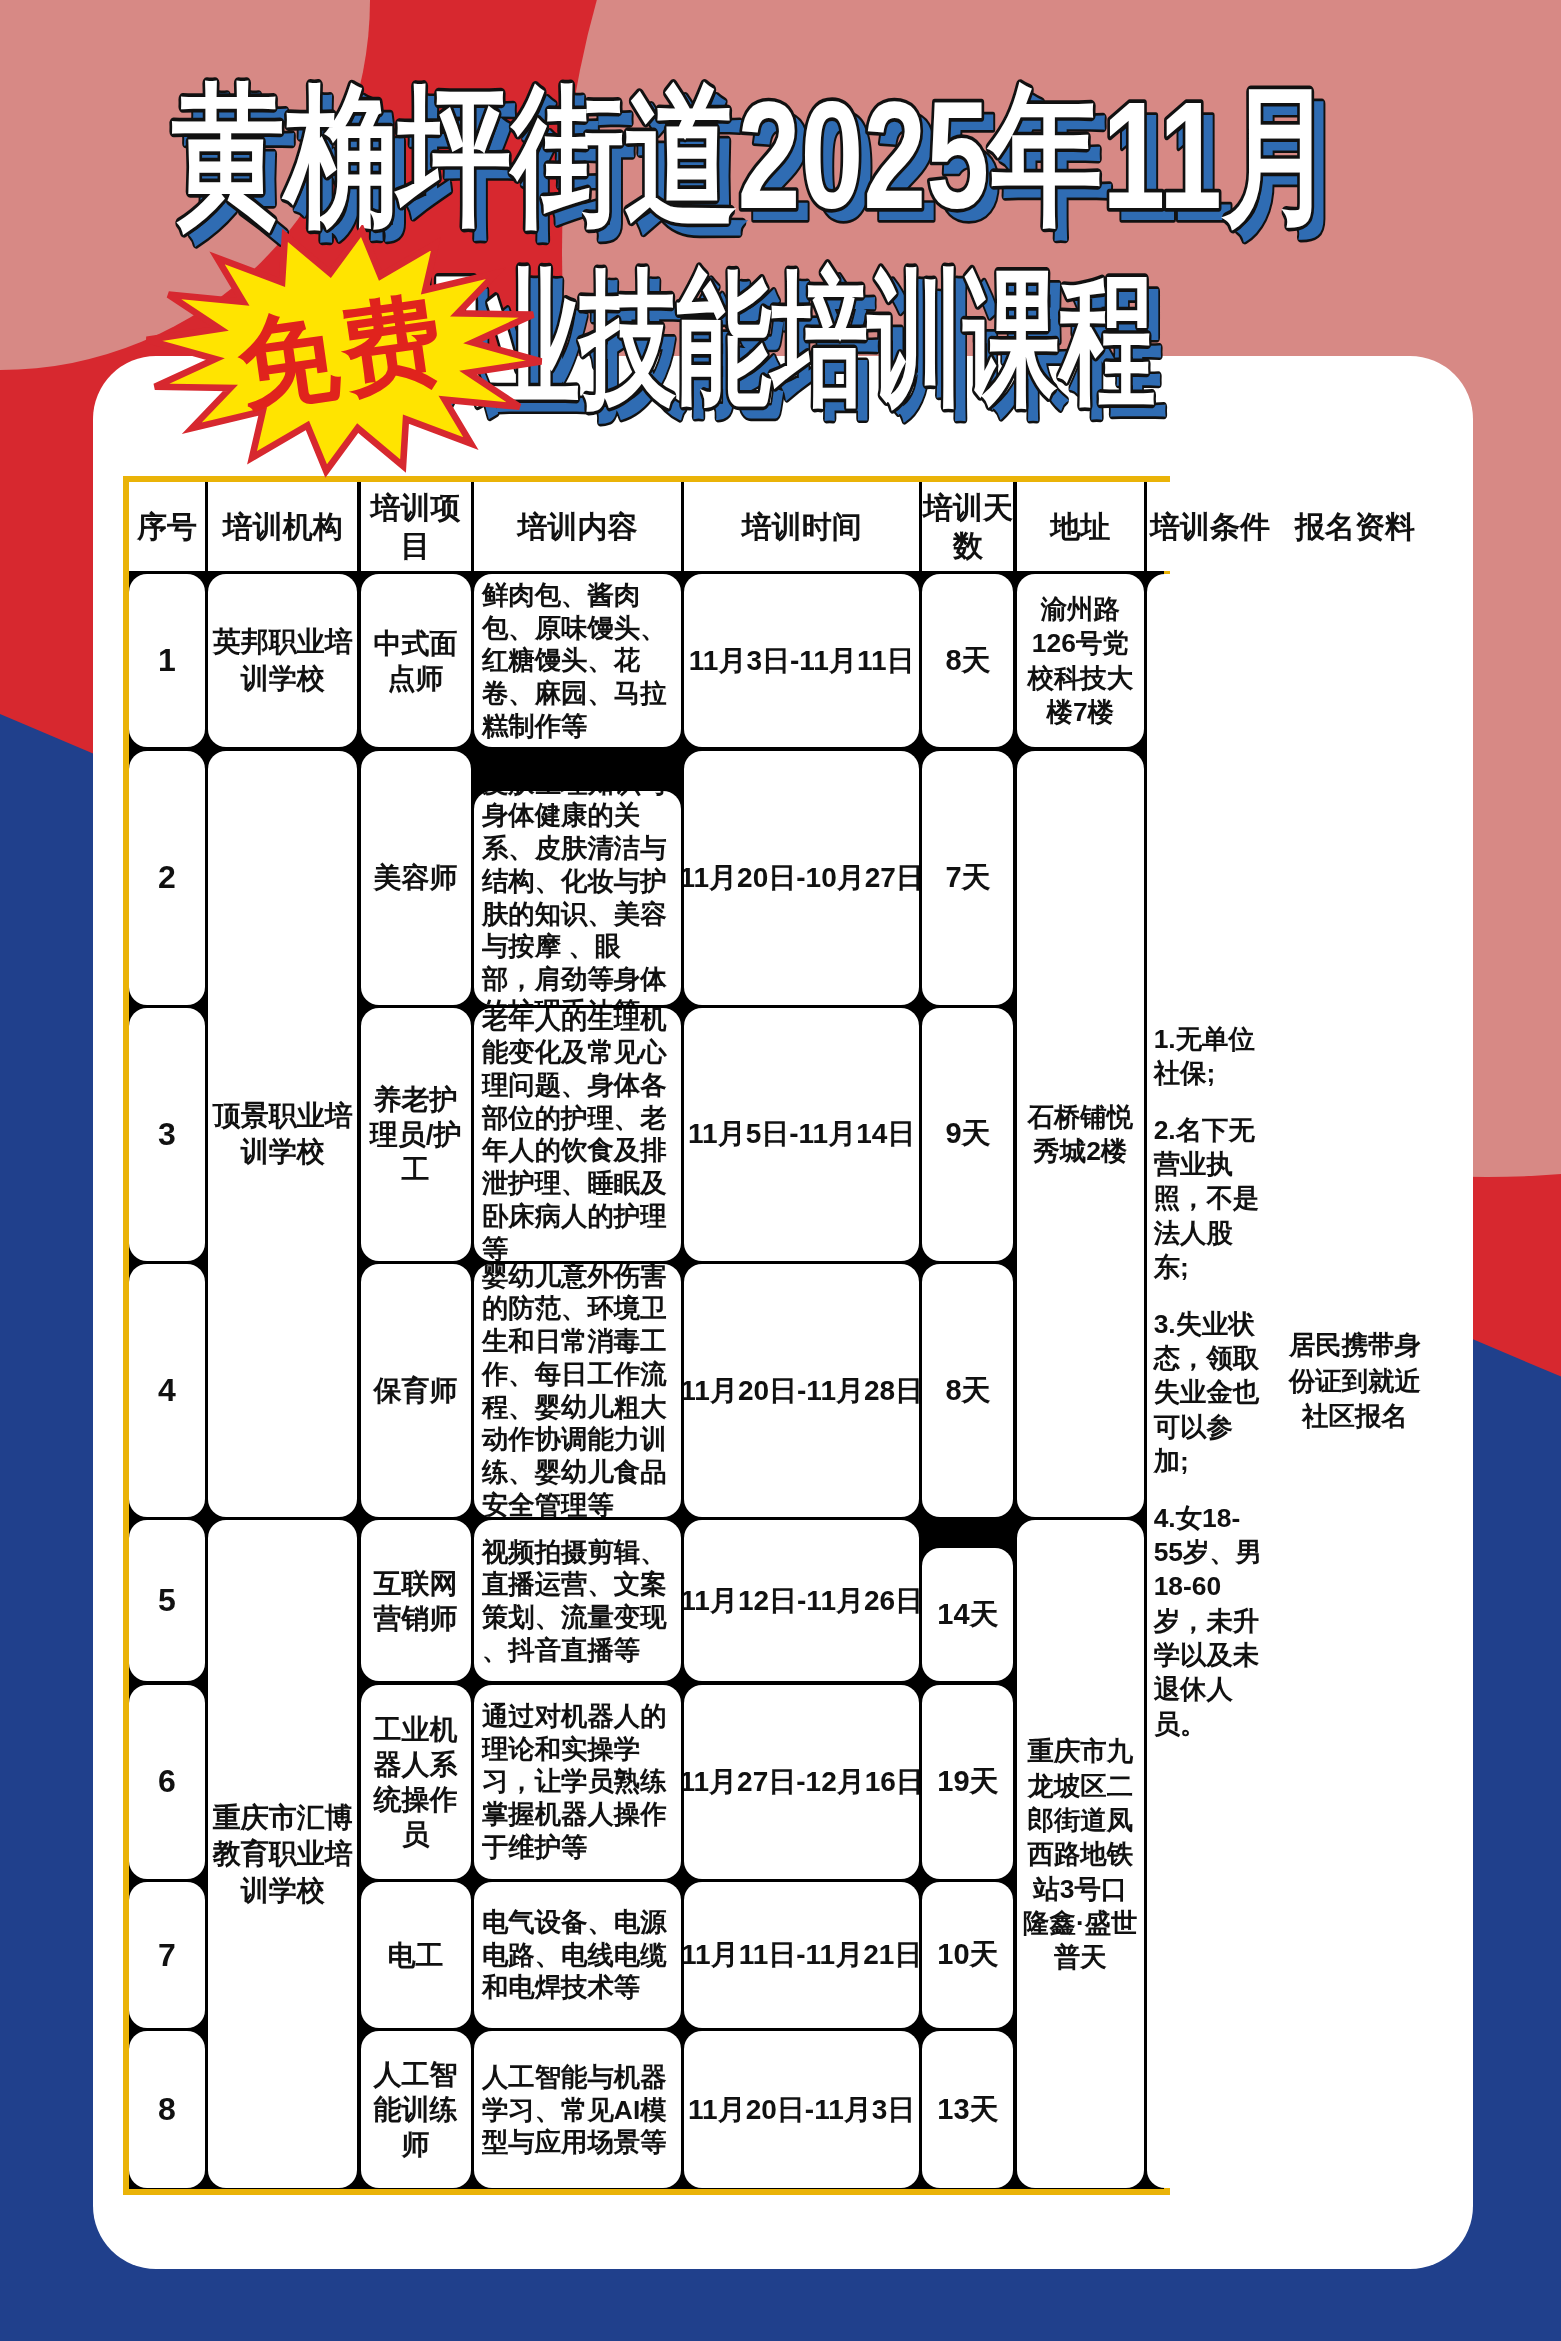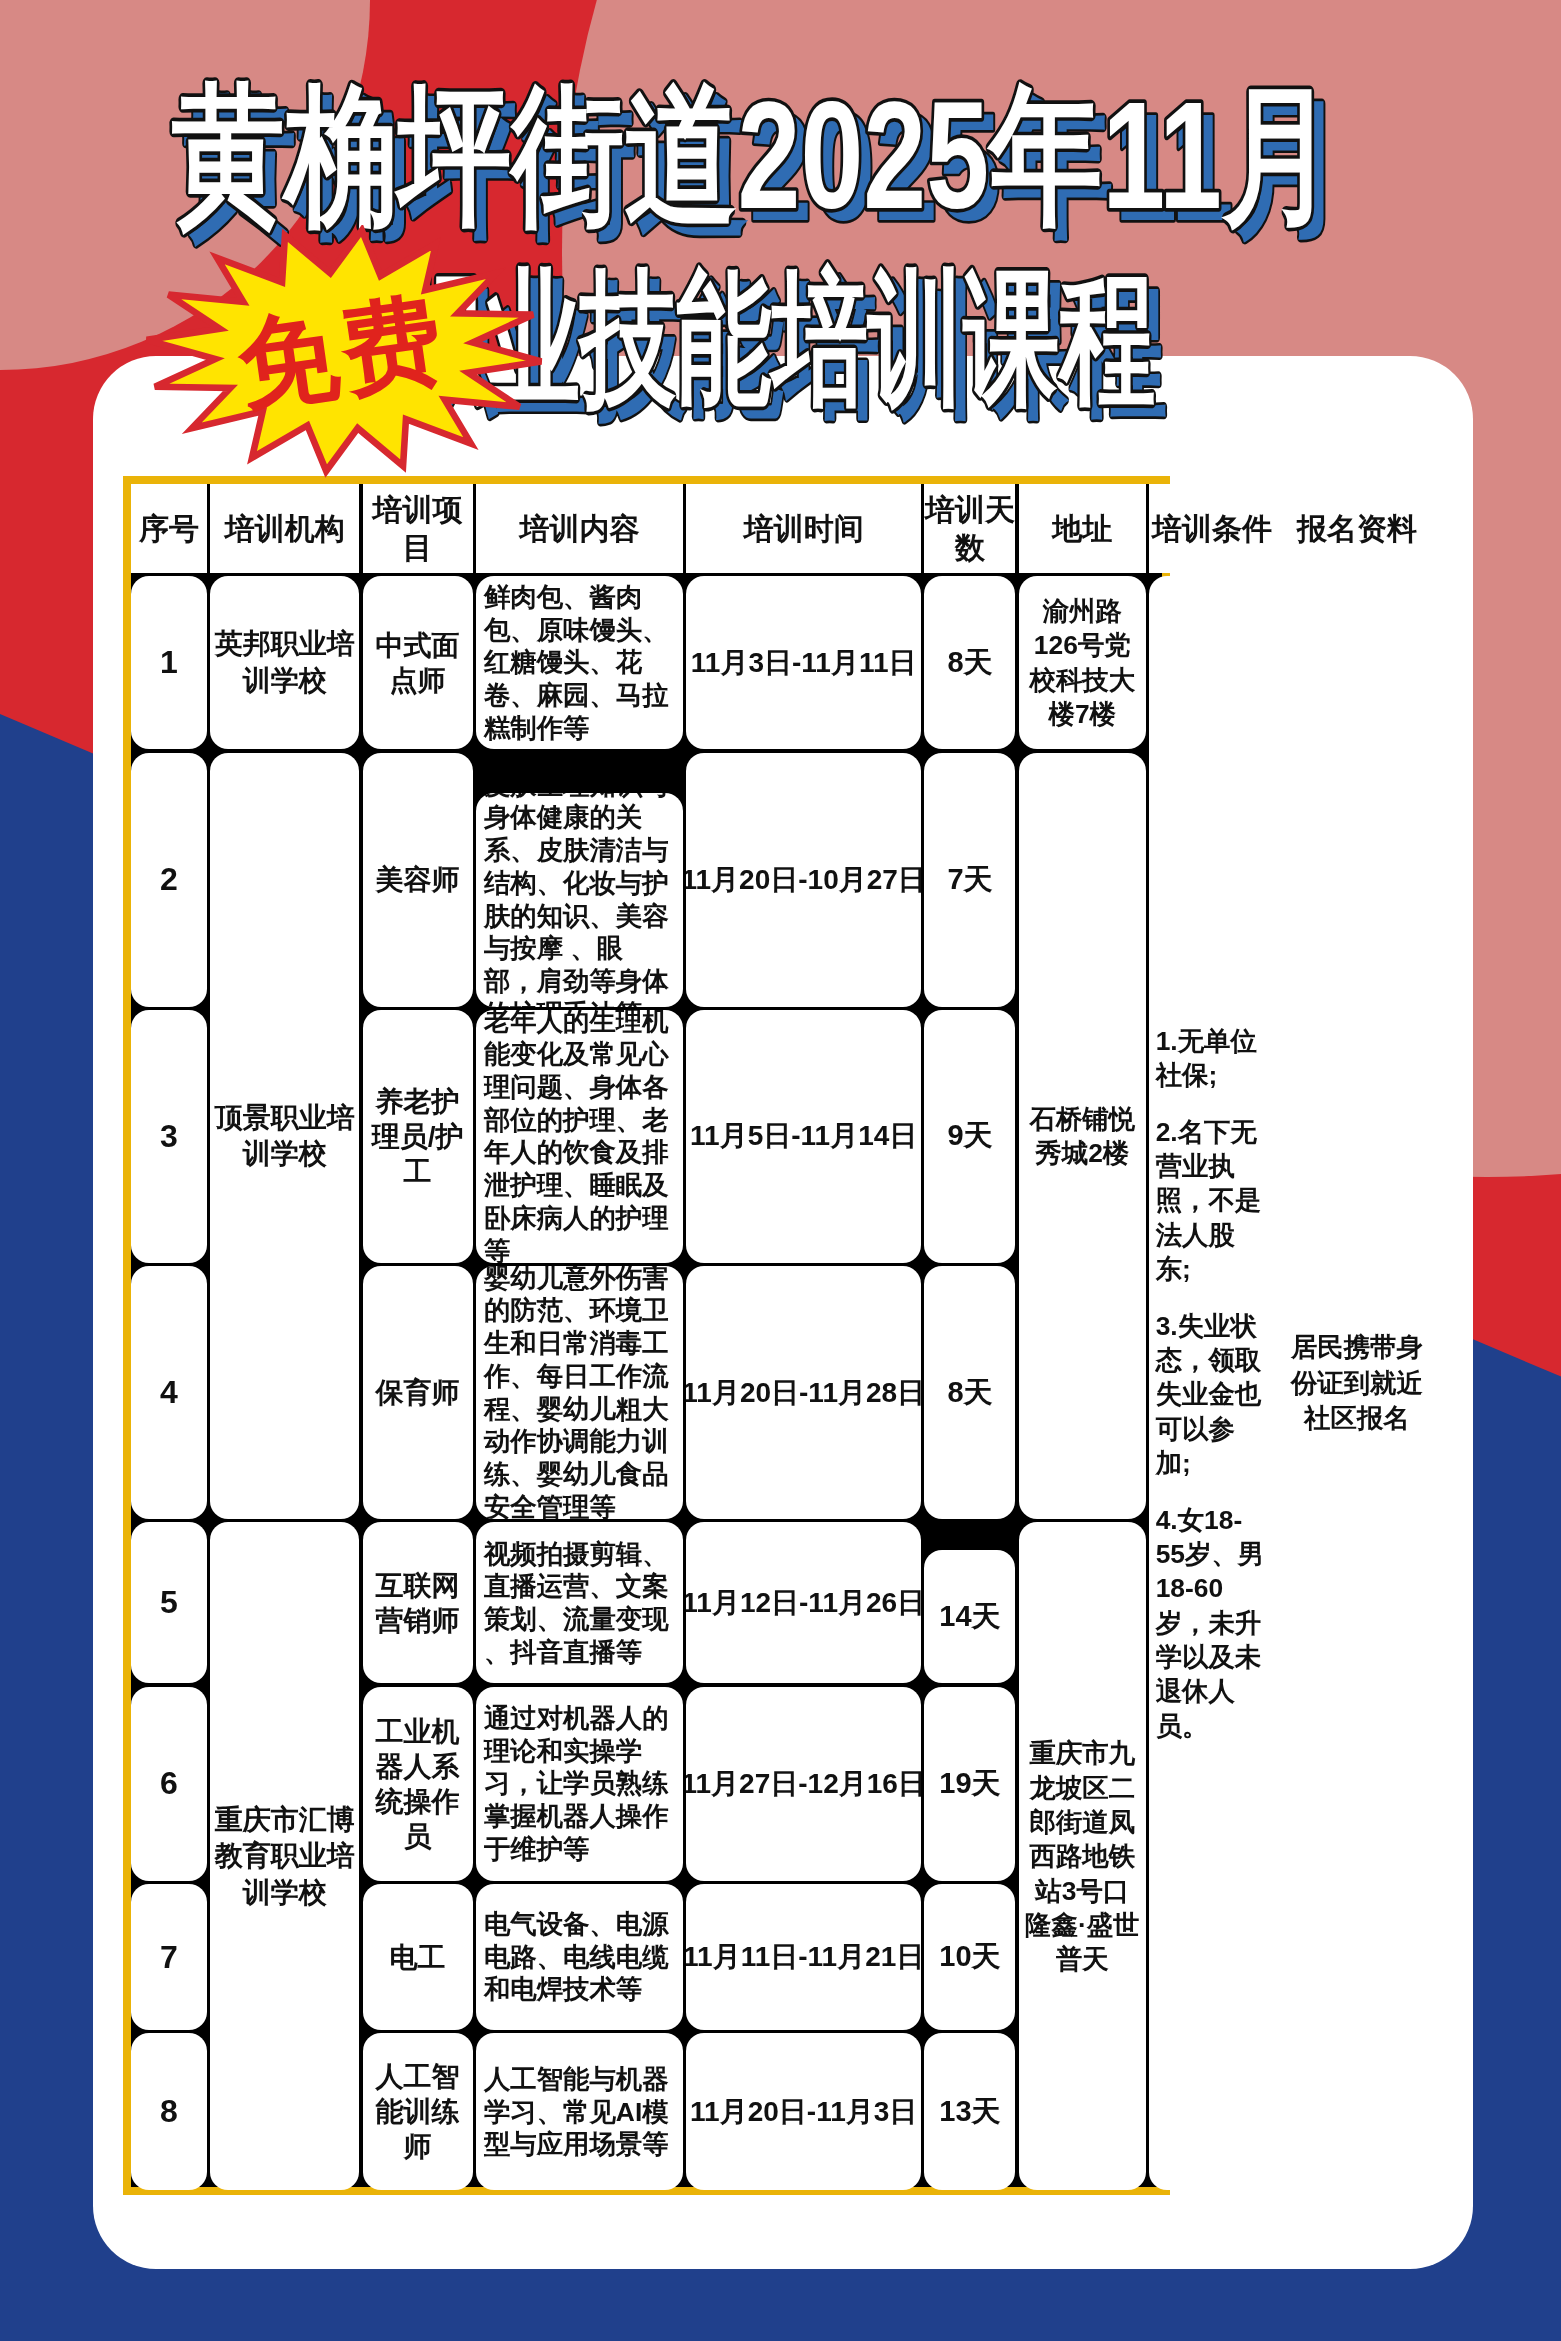--- a/index.html
+++ b/index.html
@@ -28,21 +28,21 @@
   .t-main{fill:#ffffff;stroke:#111111;stroke-width:11px;}
   #badge-svg{position:absolute;left:136px;top:225px;width:416px;height:258px;}
   #badge-text{
     font-family:"Liberation Sans","DejaVu Sans",sans-serif;
     font-weight:900;text-anchor:middle;fill:#e0231d;
   }
   
   #course-table{
     position:absolute;left:30px;top:120px;
     width:1047px;height:1719px;box-sizing:border-box;
-    border:8px solid #eab308;background:#000;
+    border:6px solid #eab308;background:#000;
     display:grid;gap:3.3px;
     grid-template-columns:76px 149px 110px 207px 235px 91px 127px 126px 157px;
     grid-template-rows:89px 173px 254px 253px 253px 161px 194px 146px 157px;
   }
   .cell{
     background:#fff;color:#111;display:flex;align-items:center;justify-content:center;
     text-align:center;overflow:hidden;box-sizing:border-box;
   }
   .th{font-size:30px;font-weight:700;line-height:1.25;}
   .td{font-weight:700;border-radius:18px;}

